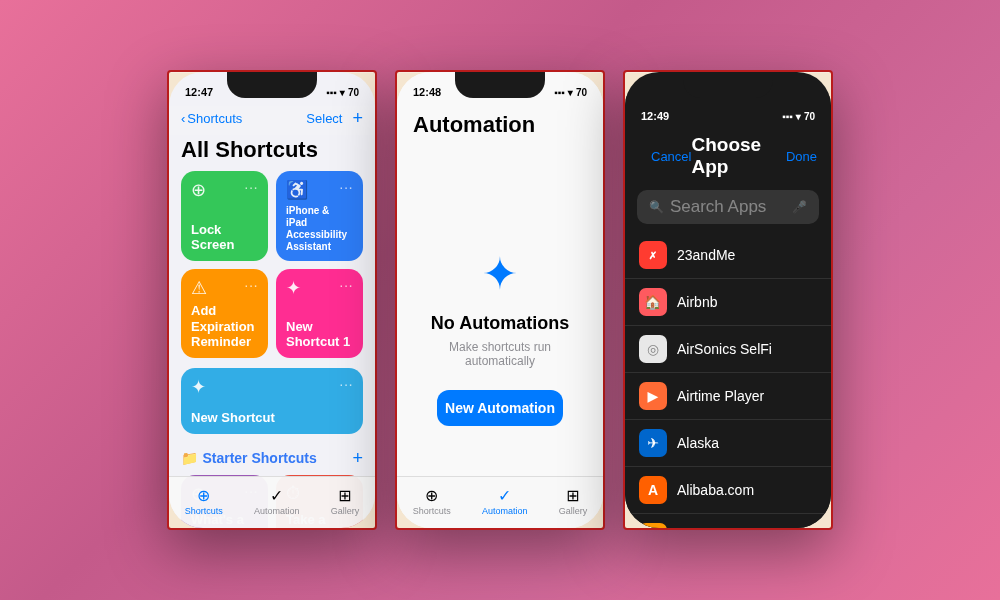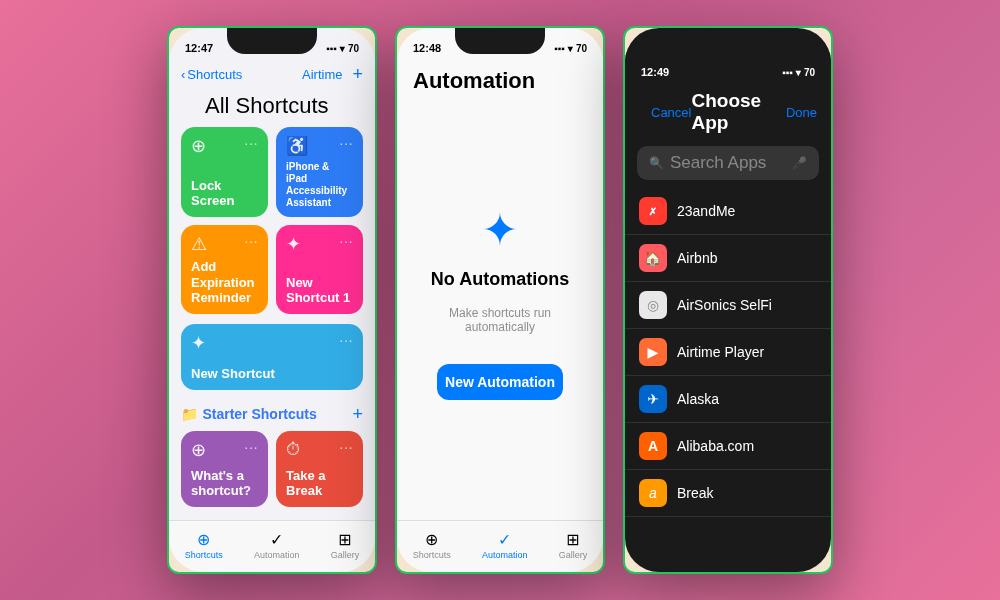--- a/index.html
+++ b/index.html
@@ -11,24 +11,24 @@
       align-items: center;
       justify-content: center;
       gap: 18px;
       font-family: -apple-system, 'SF Pro Display', 'Helvetica Neue', sans-serif;
       overflow: hidden;
     }
 
     
     .phone {
       width: 210px;
-      height: 548px;
+      height: 460px;
       background: #f5e6d0;
-      border-radius: 12px;
-      border: 2px solid #22c55e;
+      border-radius: 4px;
+      border: 2px solid #b91c1c;
       position: relative;
       overflow: hidden;
       box-shadow: 0 20px 60px rgba(0,0,0,0.4), inset 0 1px 0 rgba(255,255,255,0.3);
     }
     .phone::before {
       content: '';
       position: absolute;
       top: 0; left: 50%; transform: translateX(-50%);
       width: 90px; height: 26px;
       background: #1a1a1a;
@@ -77,24 +77,23 @@
     }
     .nav-back {
       color: #007aff;
       font-size: 13px;
       display: flex;
       align-items: center;
       gap: 2px;
     }
     .nav-title1 {
       font-size: 22px;
-      font-weight: 400;
+      font-weight: 700;
       padding: 2px 12px 8px;
       color: #000;
-      margin-left: 24px;
     }
     .shortcuts-grid {
       display: grid;
       grid-template-columns: 1fr 1fr;
       gap: 8px;
       padding: 0 12px 10px;
     }
     .shortcut-tile {
       border-radius: 14px;
       padding: 8px 10px;
@@ -190,36 +189,35 @@
     }
     .auto-icon {
       font-size: 44px;
       color: #007aff;
       margin-bottom: 14px;
     }
     .auto-title {
       font-size: 18px;
       font-weight: 700;
       color: #000;
-      margin-bottom: 16px;
+      margin-bottom: 6px;
     }
     .auto-subtitle {
       font-size: 12px;
       color: #8e8e93;
       margin-bottom: 22px;
       text-align: center;
     }
     .auto-button {
       background: #007aff;
       color: #fff;
       border-radius: 12px;
       padding: 10px 8px;
       font-size: 14px;
       font-weight: 600;
-      margin-top: 8px;
     }
 
     
     .phone3 .phone-screen { background: #1a1a1a; }
     .phone3 .nav-bar3 {
       background: #1a1a1a;
       display: flex;
       justify-content: space-between;
       align-items: center;
       padding: 4px 14px 8px;
@@ -291,21 +289,21 @@
         <span>70</span>
       </div>
     </div>
 
     <div class="nav-bar1">
       <span class="nav-back">
         <span>‹</span>
         <span>Shortcuts</span>
       </span>
       <div style="display:flex;gap:10px;align-items:center">
-        <span style="color:#007aff;font-size:13px;">Airtime</span>
+        <span style="color:#007aff;font-size:13px;">Select</span>
         <span style="color:#007aff;font-size:18px;">+</span>
       </div>
     </div>
 
     <div class="nav-title1">All Shortcuts</div>
 
     <div class="shortcuts-grid">
       <div class="shortcut-tile tile-green">
         <span class="tile-icon">⊕</span>
         <span class="tile-label">Lock Screen</span>

